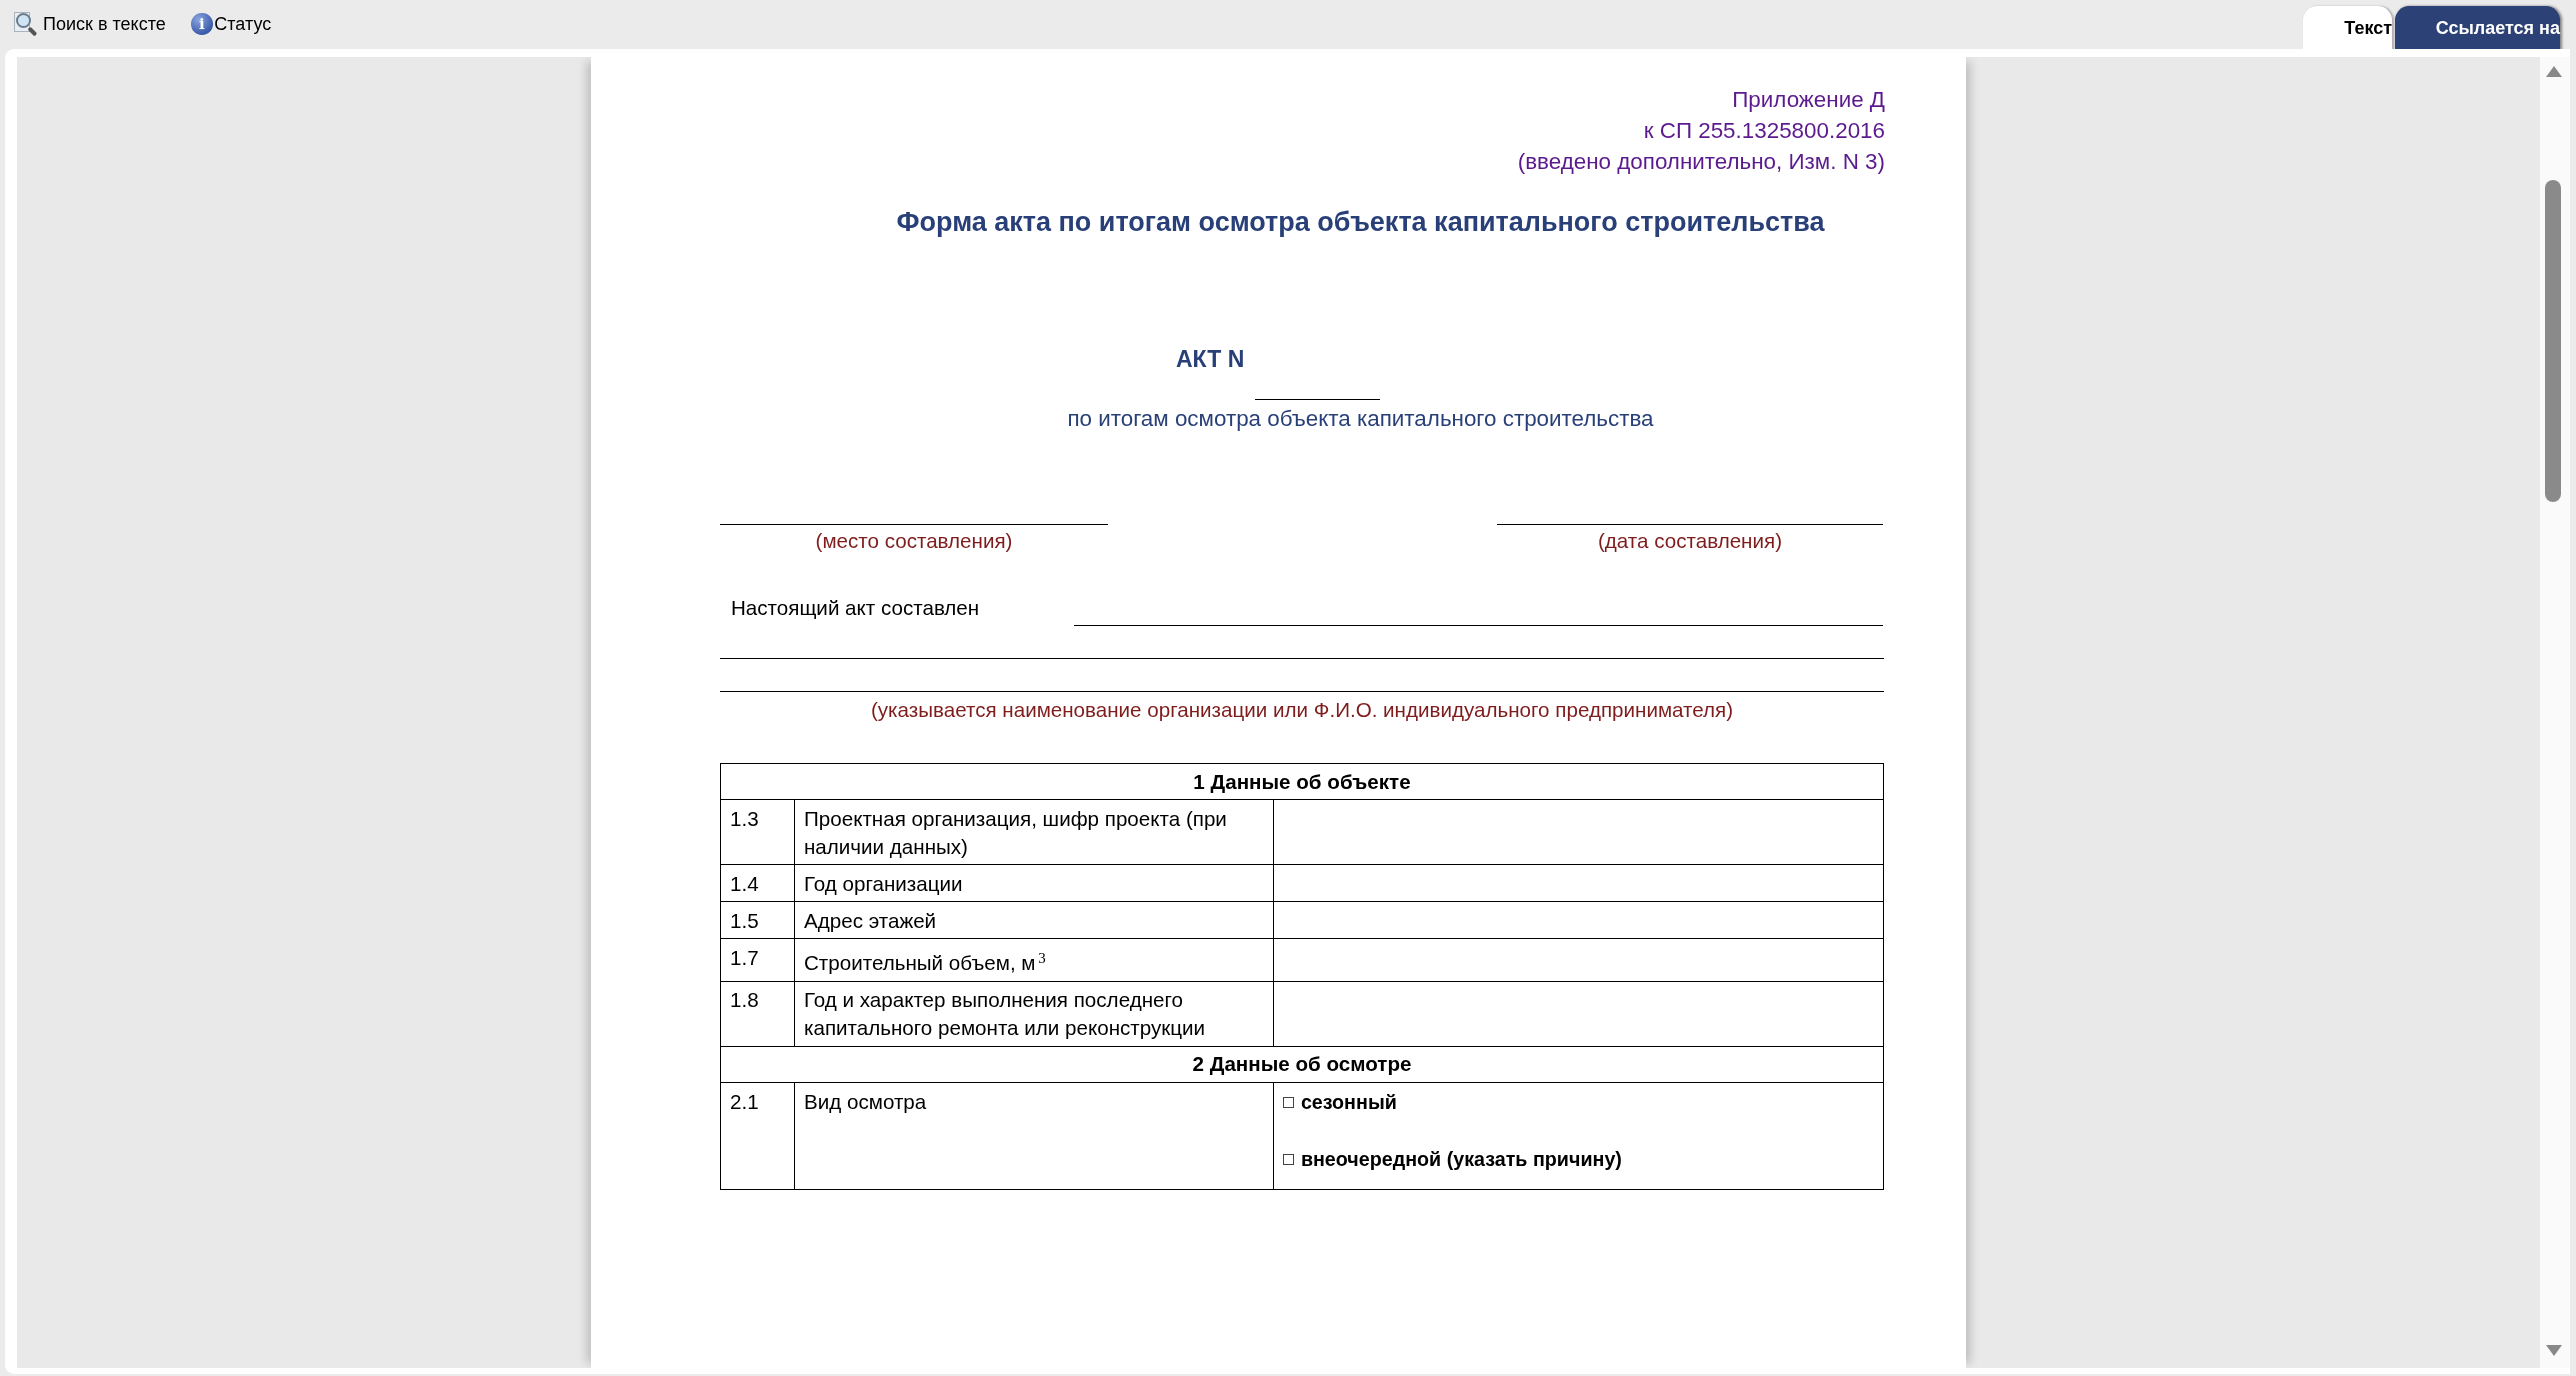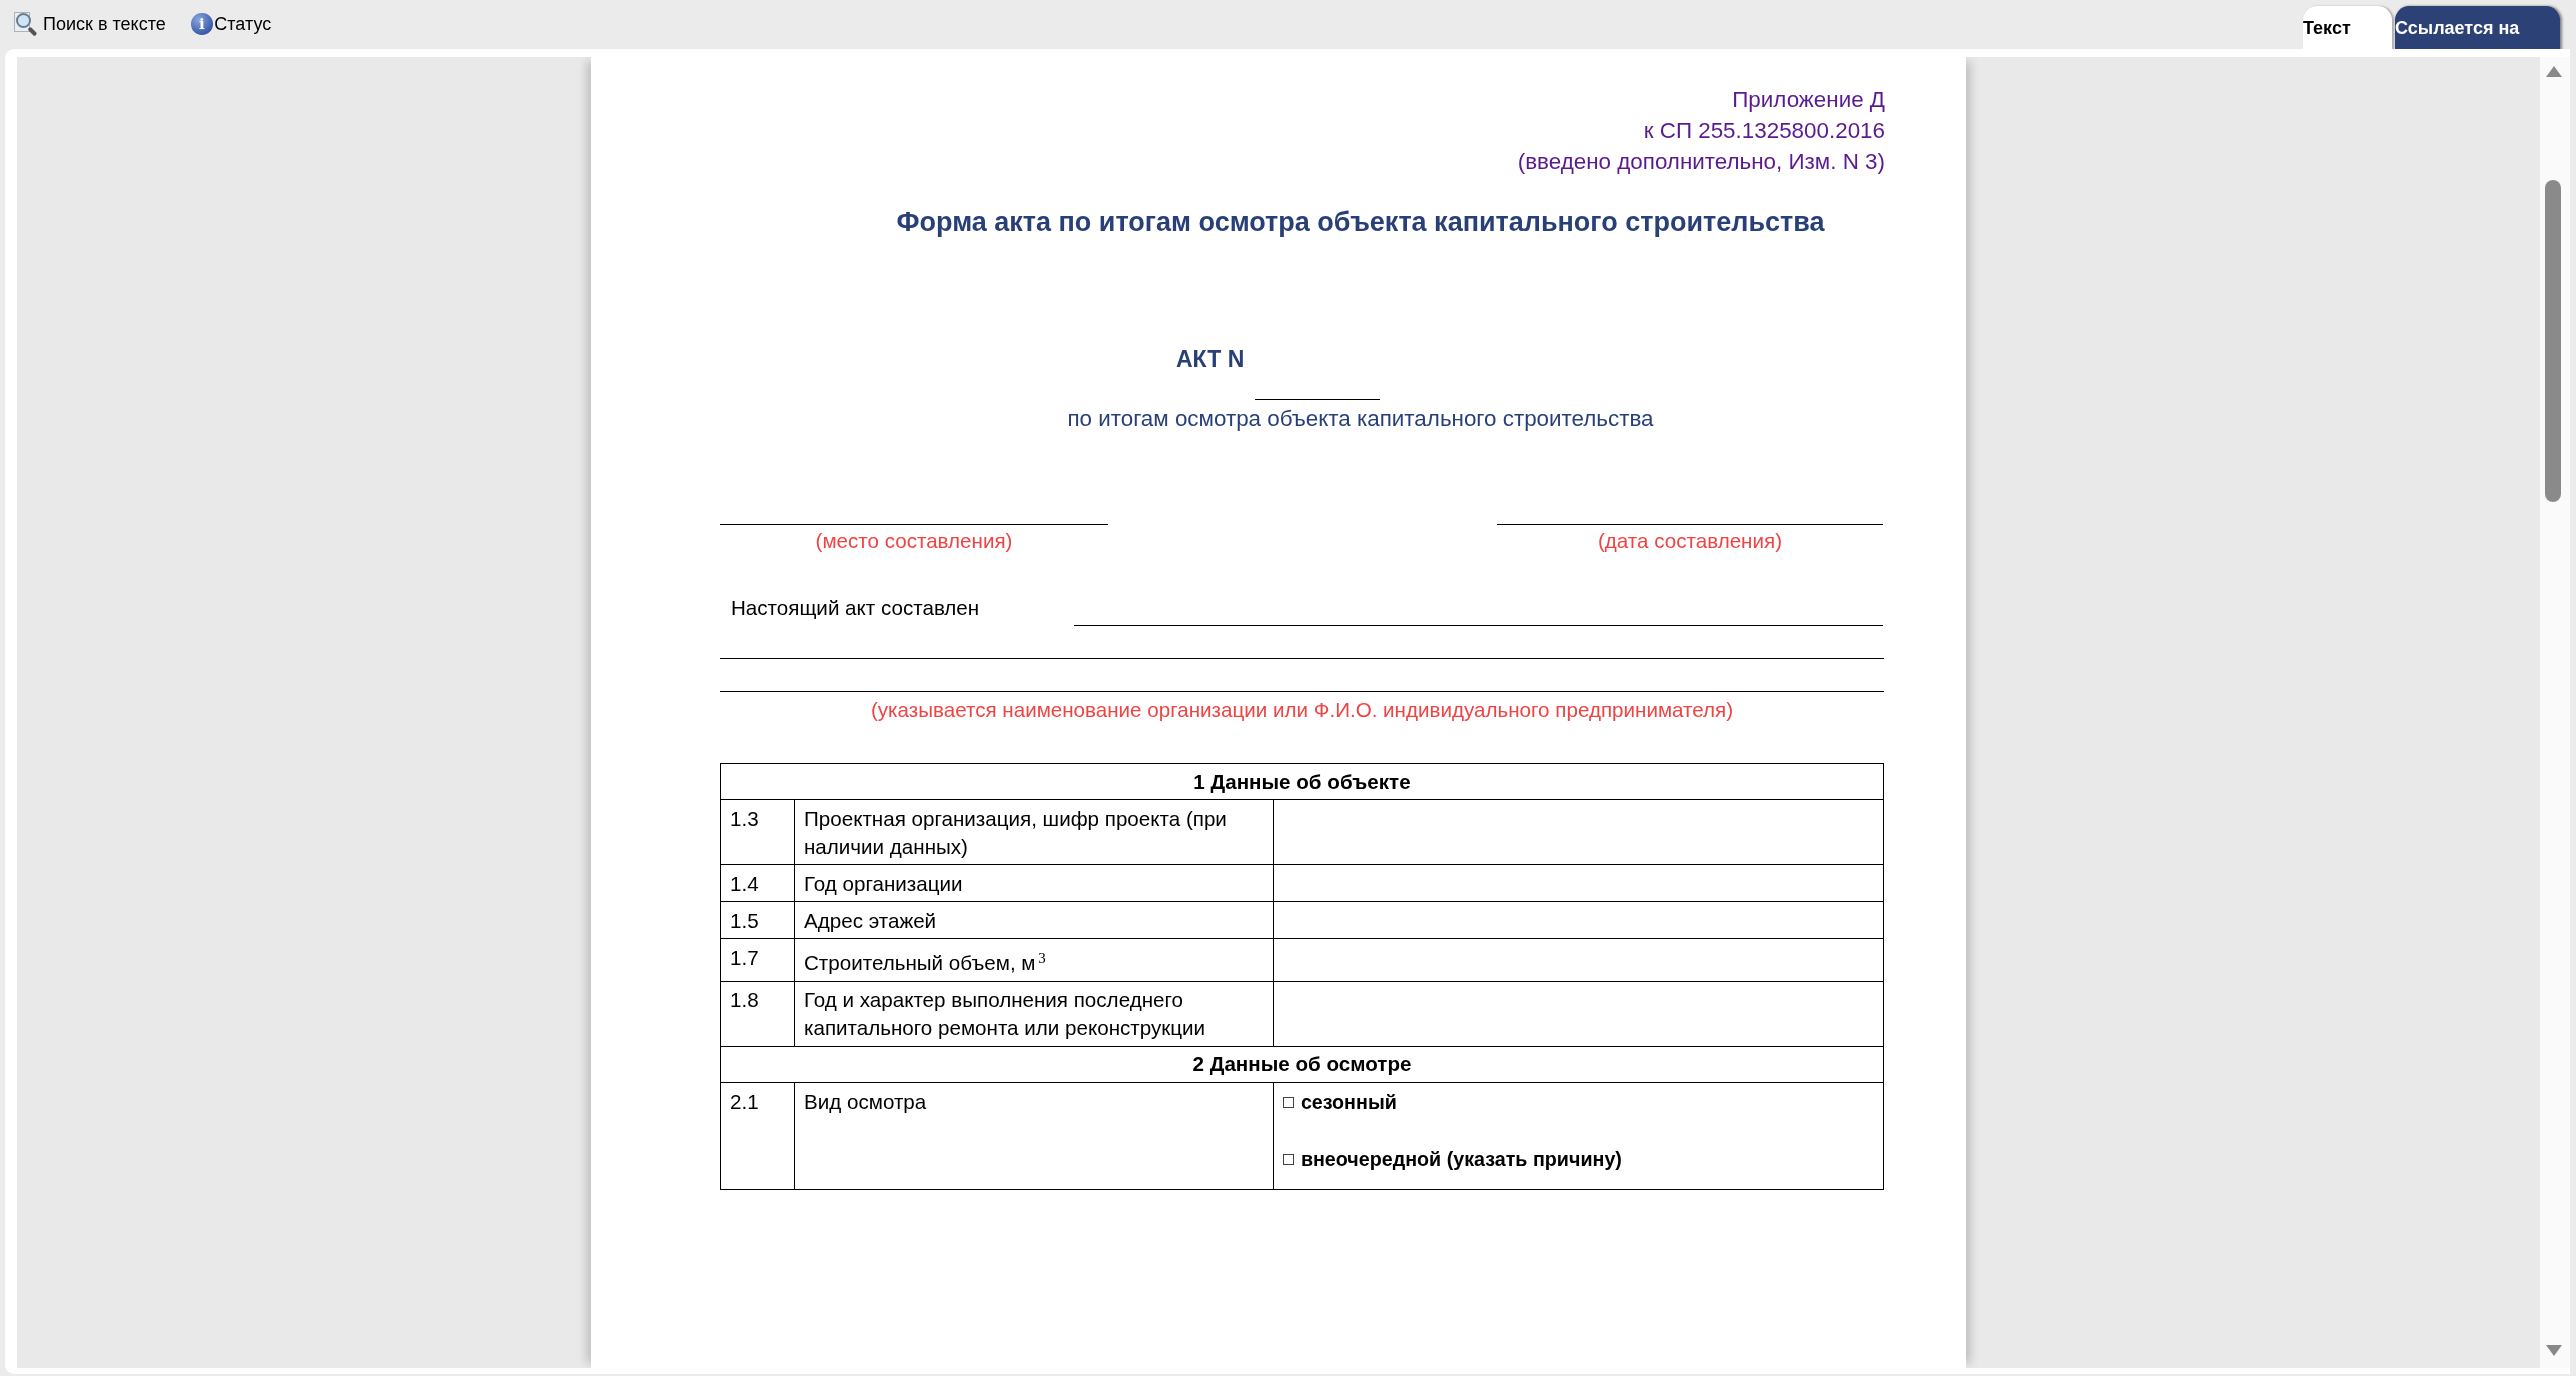--- a/index.html
+++ b/index.html
@@ -11,21 +11,21 @@
   .tool-btn { position: absolute; top: 10.7px; height: 27px; display: flex; align-items: center; font-size: 18px; color: #000; cursor: pointer; }
   .tool-btn.search { left: 12.5px; }
   .tool-btn.status { left: 191px; }
   .icon-search { width: 27px; height: 27px; position: relative; margin-right: 3.6px; }
   .icon-search .doc { position: absolute; left: 1.8px; top: 1.8px; width: 16px; height: 19.7px; background: #e8eef3; border: 0.9px solid #aab4bd; }
   .icon-search .lens { position: absolute; left: 3.6px; top: 2.7px; width: 15px; height: 15px; border: 2.7px solid #6b7c8c; border-radius: 50%; background: rgba(200,225,245,0.8); }
   .icon-search .handle { position: absolute; left: 16px; top: 15px; width: 9.8px; height: 3.6px; background: #555; transform: rotate(45deg); transform-origin: left center; border-radius: 1.8px; }
   .icon-info { width: 21.5px; height: 21.5px; border-radius: 50%; background: radial-gradient(circle at 35% 30%, #8aa6e0, #3a5ba8 70%); color: #fff; font-weight: bold; font-size: 15px; display: flex; align-items: center; justify-content: center; margin-right: 1.8px; font-family: "DejaVu Serif", serif; }
 
   
-  .tab { position: absolute; top: 6.3px; height: 44px; border-radius: 14.3px 14.3px 0 0; display: flex; align-items: center; justify-content: flex-start; font-weight: bold; font-size: 18px; cursor: pointer; }
+  .tab { position: absolute; top: 6.3px; height: 44px; border-radius: 14.3px 14.3px 0 0; display: flex; align-items: center; justify-content: flex-end; font-weight: bold; font-size: 18px; cursor: pointer; }
   .tab-text { left: 2303px; width: 89px; background: #fff; color: #000; box-shadow: 1.8px 0 1.8px rgba(0,0,0,0.25); }
   .tab-refs { left: 2395px; width: 165px; background: #2c4175; color: #fff; box-shadow: 1.8px 0 2.7px rgba(0,0,0,0.45); }
 
   
   .frame { position: absolute; left: 5.4px; top: 49px; width: 2565px; height: 1325px; background: #fff; border-radius: 9px 0 0 9px; }
   .viewport { position: absolute; left: 17px; top: 57px; width: 2523px; height: 1311px; background: #e9e9e9; overflow: hidden; }
 
   
   .scrollbar { position: absolute; left: 2540px; top: 57px; width: 29.5px; height: 1311px; background: #fafafa; }
   .scroll-up { position: absolute; left: 6.3px; top: 9px; width: 0; height: 0; border-left: 8px solid transparent; border-right: 8px solid transparent; border-bottom: 11.6px solid #888; cursor: pointer; }
@@ -38,21 +38,21 @@
 
   .appendix { position: absolute; right: 81px; top: 27px; text-align: right; color: #5b1b8e; font-size: 22.4px; line-height: 31px; }
   .form-title { position: absolute; left: 0; width: 100%; top: 150px; text-align: center; color: #283f78; font-weight: bold; font-size: 27px; padding-left: 0; }
   .form-title span { position: relative; left: 82px; }
   .akt-n { position: absolute; left: 585px; top: 289px; color: #283f78; font-weight: bold; font-size: 23px; }
   .akt-line { position: absolute; left: 664px; top: 342px; width: 125px; border-top: 1.8px solid #000; }
   .akt-sub { position: absolute; left: 0; width: 100%; top: 349px; text-align: center; color: #283f78; font-weight: normal; font-size: 22.4px; }
   .akt-sub span { position: relative; left: 82px; }
 
   .fill-line { position: absolute; border-top: 1.8px solid #000; }
-  .caption { position: absolute; font-size: 20.6px; color: #ef4444; text-align: center; }
+  .caption { position: absolute; font-size: 20.6px; color: #7f1d1d; text-align: center; }
   .label { position: absolute; font-size: 20.6px; color: #000; }
 
   
   .form-table { position: absolute; left: 129px; top: 706px; width: 1164px; border-collapse: collapse; font-size: 20.6px; color: #000; }
   .form-table td { border: 1.8px solid #000; vertical-align: top; padding: 4.5px 9px 3.6px 9px; line-height: 28px; }
   .form-table td.num { width: 74px; }
   .form-table td.desc { width: 479px; }
   .form-table td.section { text-align: center; font-weight: bold; padding: 3.6px 9px; }
   .form-table sup { font-family: "Liberation Serif", serif; font-size: 15px; vertical-align: 7.2px; margin-left: 2.7px; }
   .opt { display: block; font-weight: bold; }

